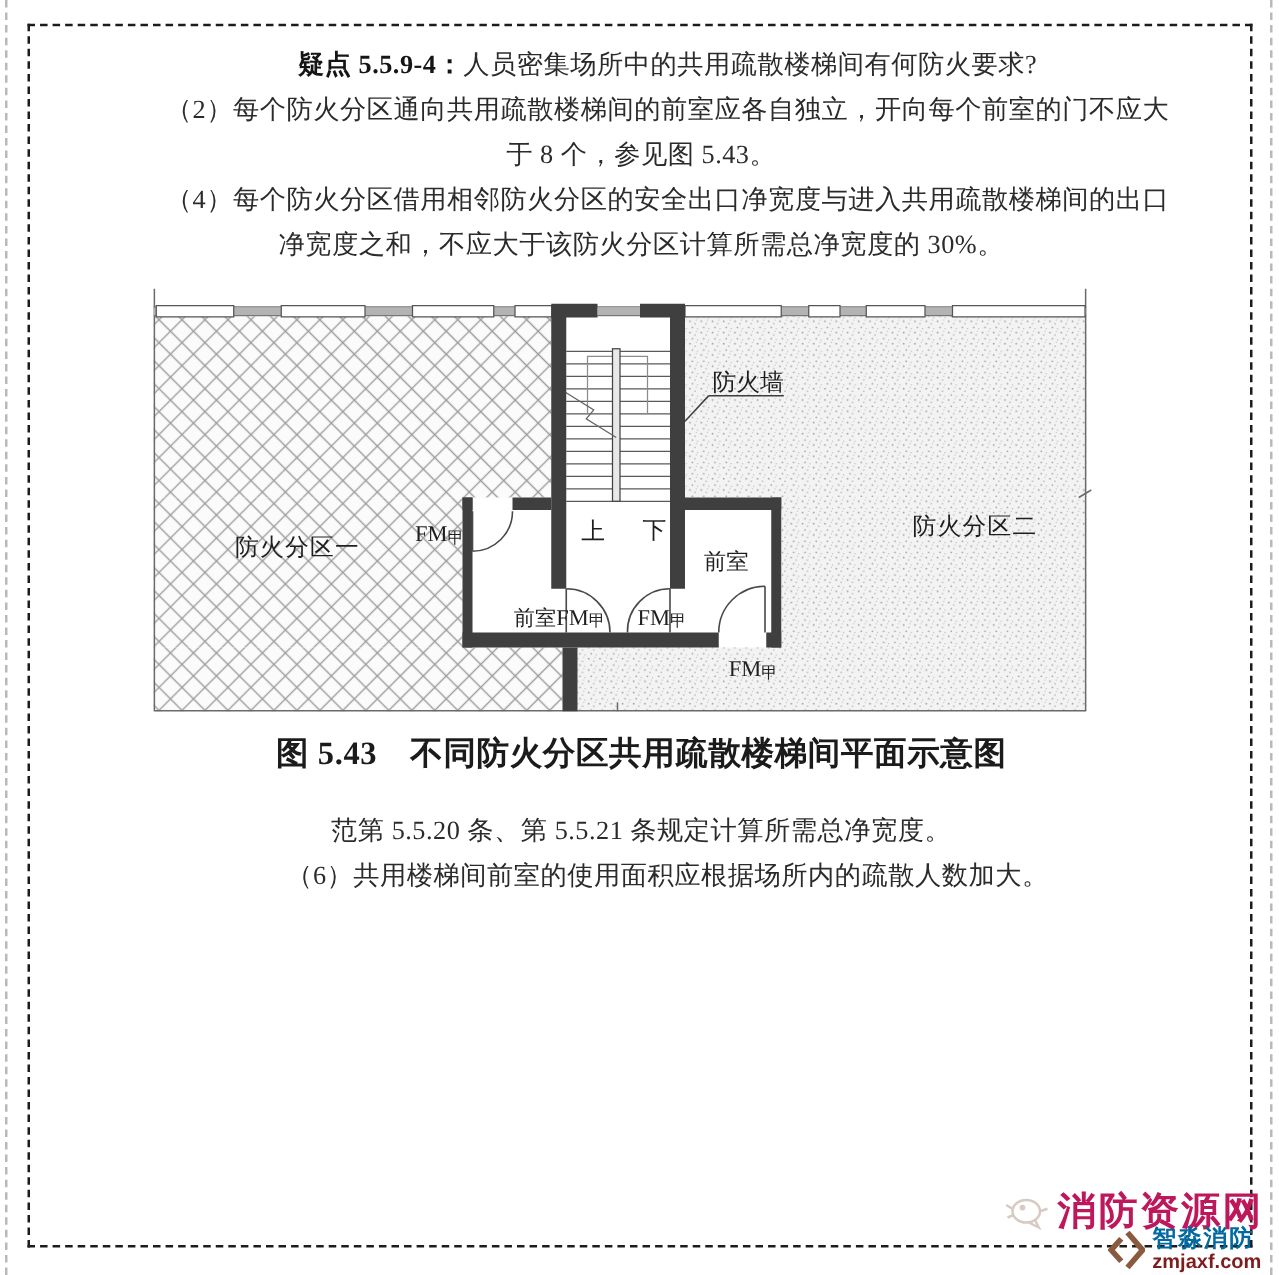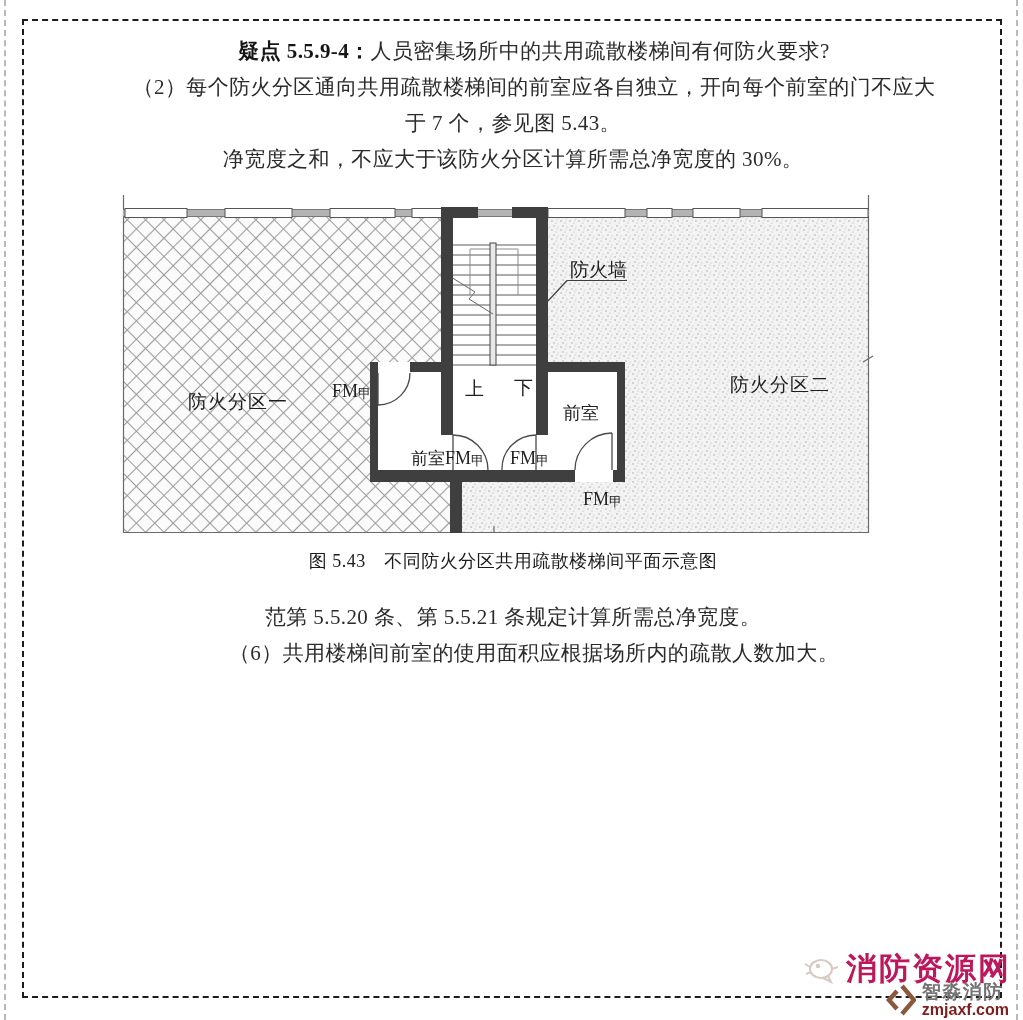--- a/index.html
+++ b/index.html
@@ -19,34 +19,34 @@
     position:absolute;left:45px;top:33px;width:936px;
   }
   .para{font-size:21px;line-height:36px;letter-spacing:0.4px;}
   .line{white-space:nowrap;height:36px;text-align:center;}
   .indent{text-indent:2em;}
   .lead{font-weight:700;color:#151515;}
   sup{font-size:13px;}
   .figure-wrap{margin-top:6px;}
   .figure-svg{display:block;margin-left:73px;}
   .caption{
-    margin-top:14px;text-align:center;font-weight:400;font-size:18px;
+    margin-top:14px;text-align:center;font-weight:700;font-size:26px;
     color:#1b1b1b;letter-spacing:0.5px;
   }
   .after-fig{margin-top:26px;}
   
   .wm-light{
     position:absolute;right:12px;top:948px;display:flex;align-items:center;gap:4px;
     color:#be185d;font-size:31px;font-weight:700;letter-spacing:2px;white-space:nowrap;
   }
   .wm-brand{
     position:absolute;right:14px;top:982px;display:flex;align-items:center;gap:6px;
   }
   .wm-brand-text{display:flex;flex-direction:column;align-items:flex-start;}
-  .wm-brand-name{color:#737373;font-weight:700;font-size:19px;letter-spacing:1.5px;line-height:19px;}
+  .wm-brand-name{color:#0369a1;font-weight:700;font-size:19px;letter-spacing:1.5px;line-height:19px;}
   .wm-domain{color:#7f1d1d;font-weight:700;font-size:16px;line-height:17px;
     font-family:"Liberation Sans","DejaVu Sans",sans-serif;}
   svg text{font-family:"Liberation Serif","DejaVu Serif",serif;fill:#1e1e1e;}
 </style>
 </head>
 <body>
 
 <div class="edge-line edge-left"></div>
 <div class="edge-line edge-right"></div>
 <div class="page-border"></div>
@@ -54,25 +54,26 @@
 <div class="content">
 
   <div class="para">
     <div class="line indent"><span class="lead">疑点 5.5.9-4：</span><span>人员密集场所中的共用疏散楼梯间有何防火要求?</span></div>
   </div>
 
 
 
   <div class="para">
     <div class="line indent"><span>（2）每个防火分区通向共用疏散楼梯间的前室应各自独立，开向每个前室的门不应大</span></div>
-    <div class="line"><span>于 7 个，参见图 5.43。</span></div>
-  </div>
-
-
-  <div class="para">
+    <div class="line"><span>于 8 个，参见图 5.43。</span></div>
+  </div>
+
+
+  <div class="para">
+    <div class="line indent"><span>（4）每个防火分区借用相邻防火分区的安全出口净宽度与进入共用疏散楼梯间的出口</span></div>
     <div class="line"><span>净宽度之和，不应大于该防火分区计算所需总净宽度的 30%。</span></div>
   </div>
 
   <div class="figure-wrap">
     <svg class="figure-svg" width="756" height="352" viewBox="0 0 756 352">
       <defs>
         <pattern id="hb" width="13" height="13" patternUnits="userSpaceOnUse" patternTransform="rotate(45)">
           <rect width="13" height="13" fill="#fbfbfb"></rect>
           <path d="M0,6.5 H6.5 V13 M6.5,0 V6.5 H13" fill="none" stroke="#9c9c9c" stroke-width="1.1"></path>
         </pattern>

